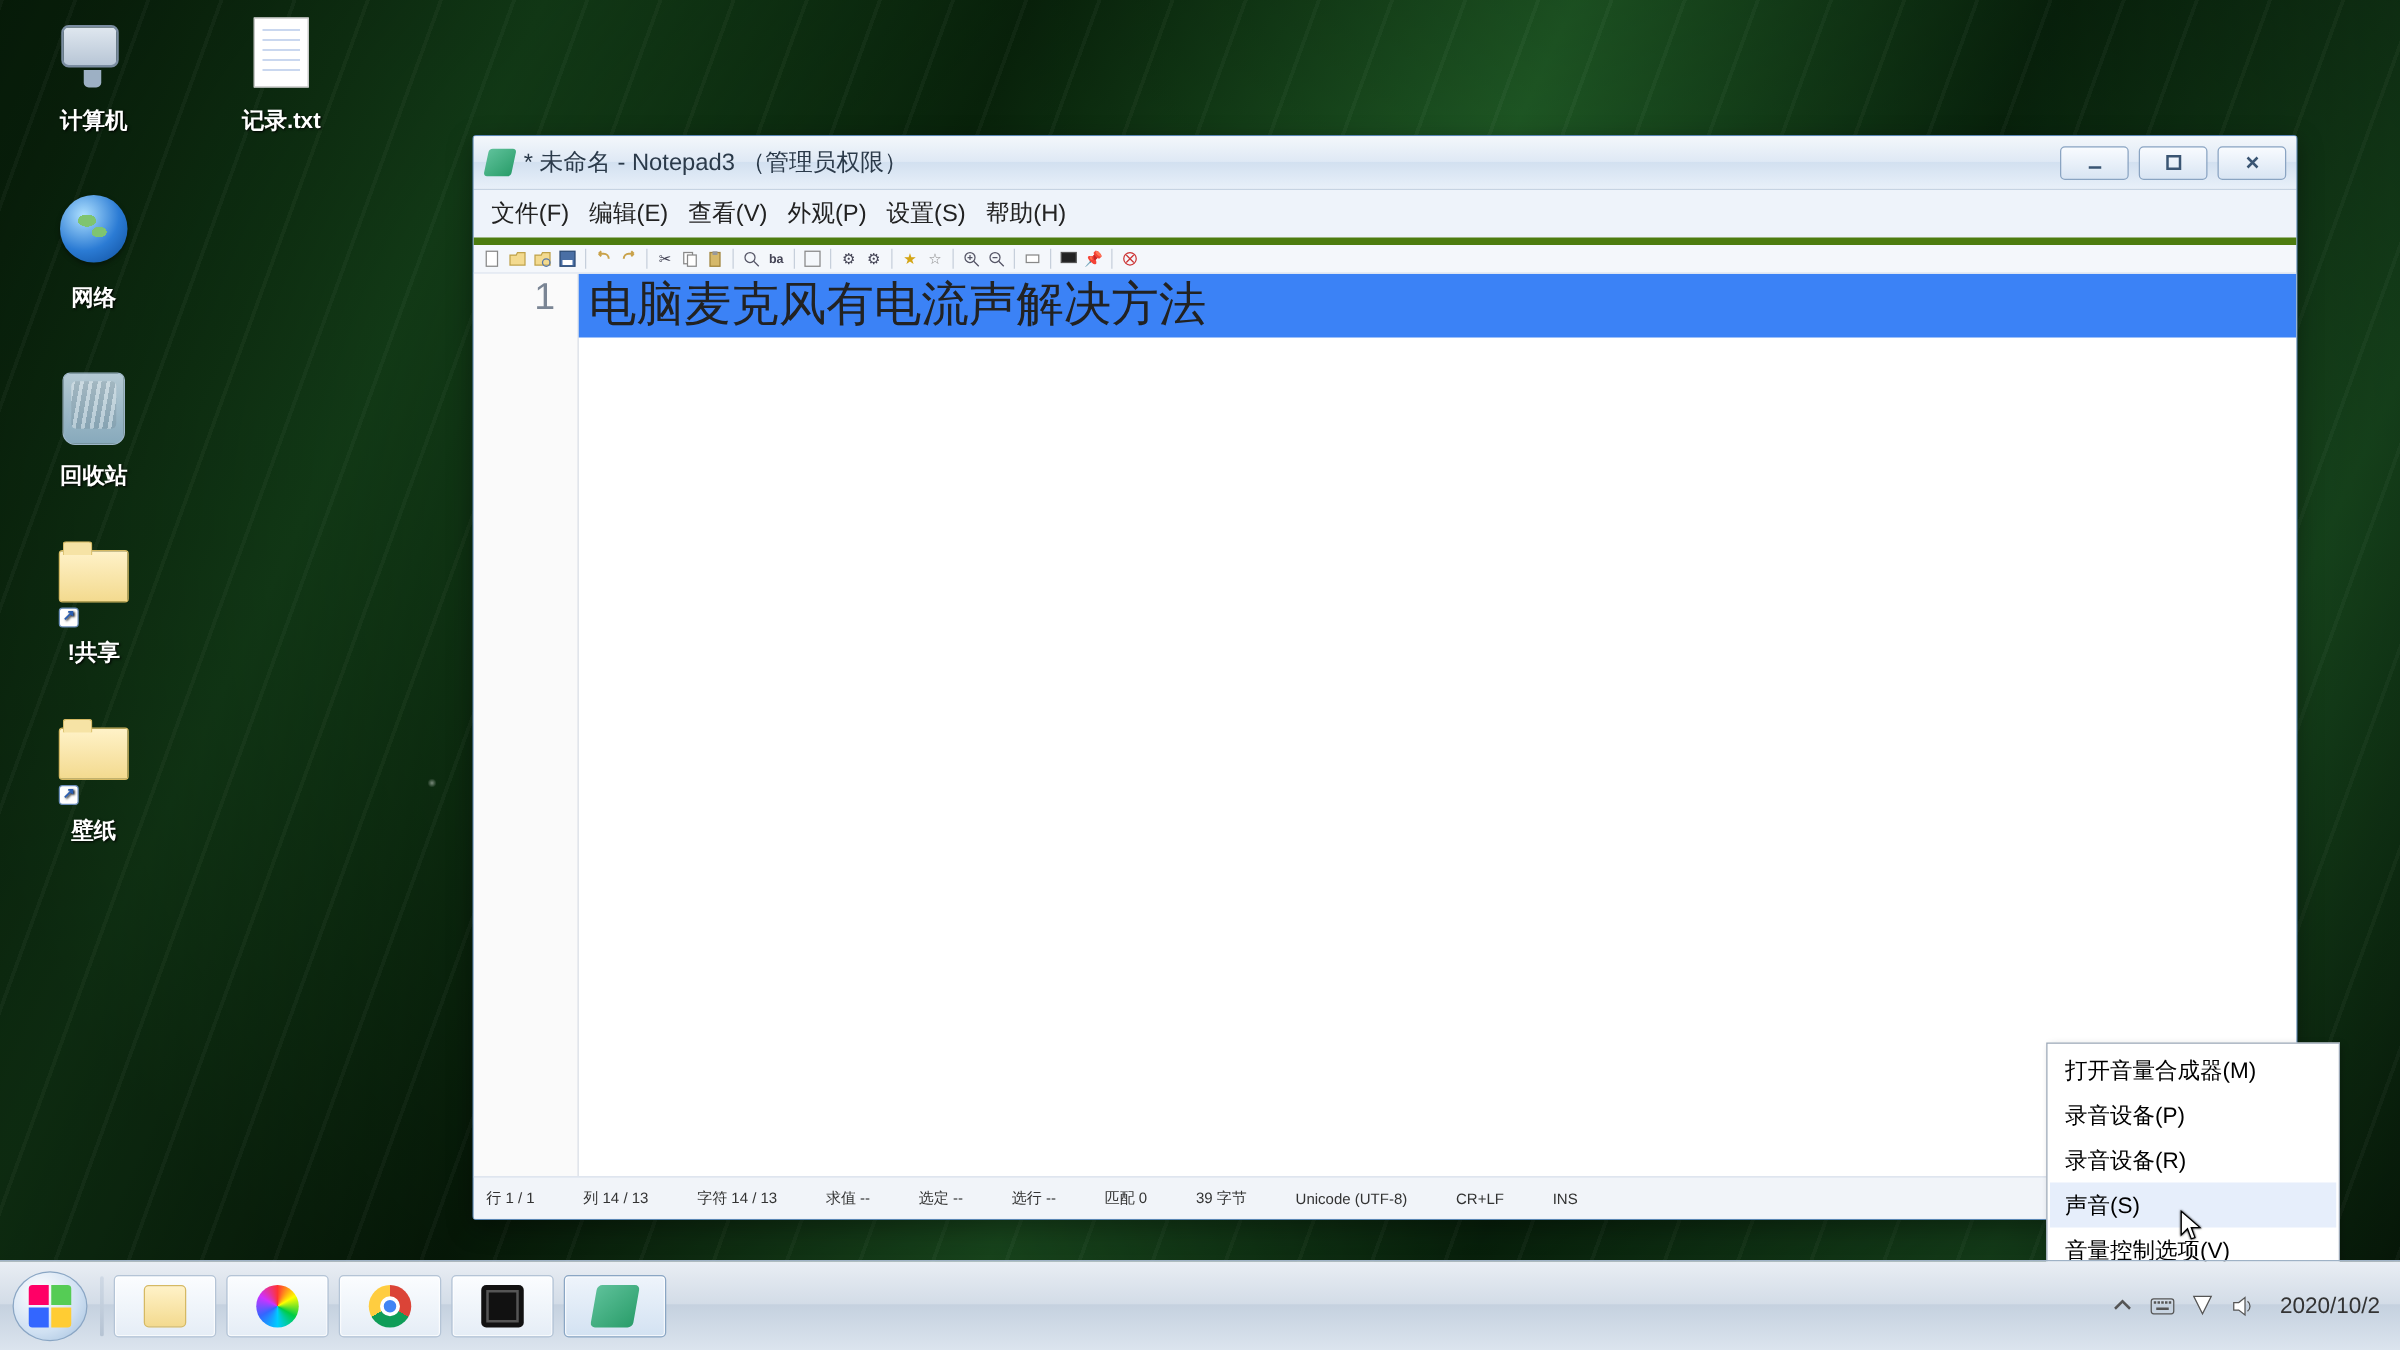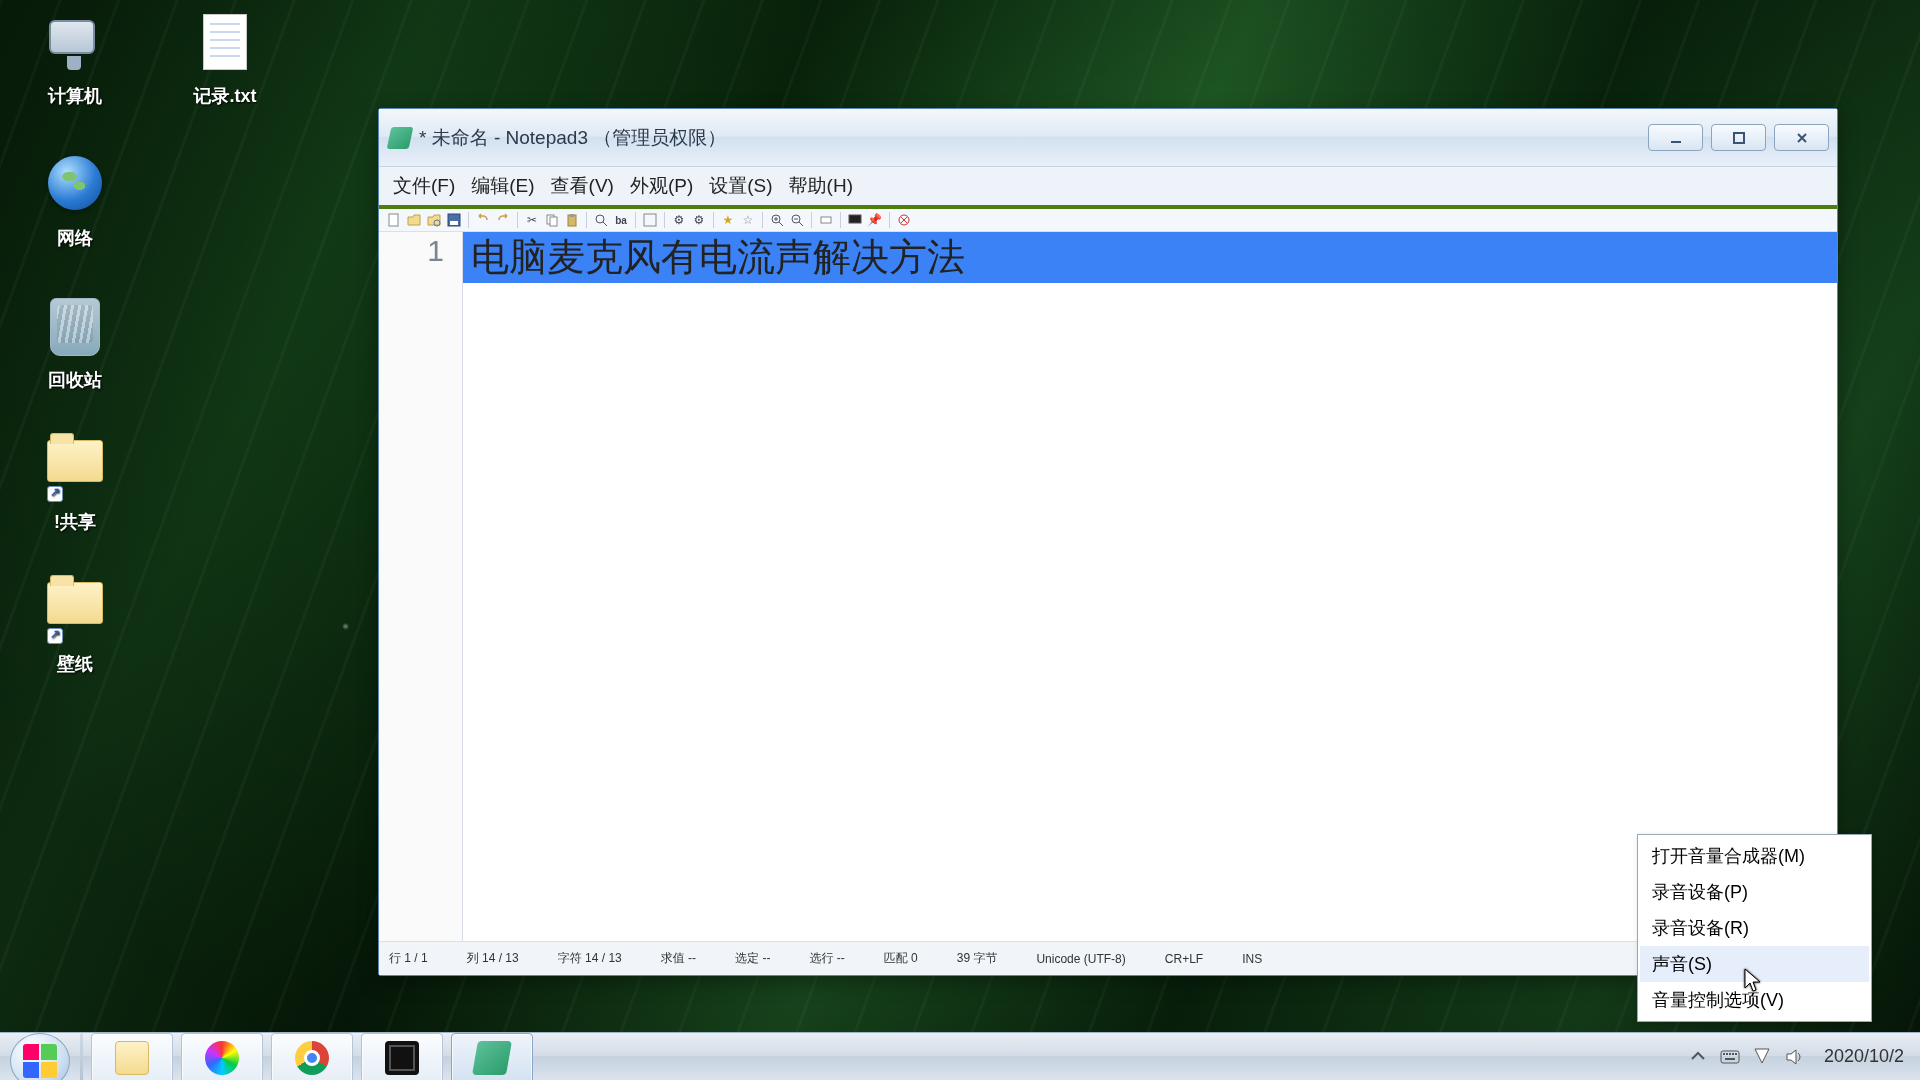--- a/index.html
+++ b/index.html
@@ -35,43 +35,43 @@
 .icon-folder::before { content:""; position:absolute; top:-8px; left:2px; width:22px; height:10px; background:#f6e3a5; border:1px solid #d5b963; border-bottom:none; border-radius:3px 3px 0 0; }
 .icon-short { position:absolute; left:4px; bottom:2px; width:16px; height:16px; background:#fff; border:1px solid #6d8fbc; border-radius:3px; }
 .icon-short::after { content:"↗"; position:absolute; left:2px; top:-2px; font-size:12px; color:#2a5db0; }
 .icon-globe { width:54px; height:54px; margin:0 auto; border-radius:50%; background:radial-gradient(circle at 35% 30%, #aee0ff, #2b7bd4 55%, #0d4c9a); position:relative; box-shadow:0 2px 4px rgba(0,0,0,.4); }
 .icon-globe::after { content:""; position:absolute; inset:0; border-radius:50%; background:radial-gradient(12px 8px at 40% 38%, #7fc470 0 60%, transparent 61%), radial-gradient(10px 7px at 58% 55%, #7fc470 0 60%, transparent 61%); }
 .icon-bin { width:50px; height:58px; margin:0 auto; background:linear-gradient(rgba(210,230,246,.85), rgba(157,192,218,.85)); border:1px solid #9fb7c9; border-radius:6px 6px 10px 10px; position:relative; overflow:hidden; }
 .icon-bin::before { content:""; position:absolute; inset:6px 6px auto 6px; height:38px; background:repeating-linear-gradient(100deg, rgba(255,255,255,.35) 0 3px, rgba(0,0,0,.08) 3px 7px); border-radius:4px; }
 
 
 .window { position:absolute; top:108px; left:378px; width:1460px; height:868px; background:#fff; border:1px solid #5a86b4; border-radius:3px; box-shadow:0 6px 20px rgba(0,0,0,.35); display:flex; flex-direction:column; }
-.titlebar { height:58px; background:linear-gradient(#f3f7fb,#dfe9f5 48%,#d2e0f0 49%,#e8f0f9); border-bottom:1px solid #c6d3e2; display:flex; align-items:center; padding:0 8px 0 10px; color:#2b3a4a; font-size:19px; }
+.titlebar { height:43px; background:linear-gradient(#f3f7fb,#dfe9f5 48%,#d2e0f0 49%,#e8f0f9); border-bottom:1px solid #c6d3e2; display:flex; align-items:center; padding:0 8px 0 10px; color:#2b3a4a; font-size:19px; }
 .tb-icon { width:22px; height:22px; margin-right:8px; background:linear-gradient(135deg,#5ec19a,#2a9d6a); border-radius:3px; transform:skewX(-12deg); }
 .win-ctrls { margin-left:auto; display:flex; gap:8px; }
 .win-btn { width:55px; height:27px; border:1px solid #8aa4c2; border-radius:4px; background:linear-gradient(#f8fbff,#d9e5f3); display:flex; align-items:center; justify-content:center; color:#3a5573; font-size:14px; cursor:pointer; }
 .win-btn.close { color:#555; }
 
-.menubar { display:flex; gap:4px; padding:4px 8px; background:#eef3fa; border-bottom:4px solid #4d7c0f; font-size:19px; color:#222; }
+.menubar { display:flex; gap:4px; padding:4px 8px; background:#eef3fa; border-bottom:6px solid #4d7c0f; font-size:19px; color:#222; }
 .menubar .menu-item { padding:2px 6px; cursor:pointer; }
 
 .toolbar { display:flex; align-items:center; gap:2px; padding:2px 6px; background:#f4f7fb; border-bottom:1px solid #d7e0ec; }
 .tool { width:18px; height:18px; border:1px solid transparent; border-radius:2px; display:flex; align-items:center; justify-content:center; font-size:12px; color:#445; cursor:pointer; }
 .tool svg { display:block; }
 .tool-sep { width:1px; height:16px; background:#c6cfdb; margin:0 3px; }
 
 .editor { flex:1; display:flex; background:#fff; overflow:hidden; }
 .gutter { width:84px; background:#fafafa; border-right:1px solid #d9dee6; text-align:right; padding:2px 18px 0 0; color:#7a8594; font-size:30px; font-family:"Consolas","SimSun",monospace; }
 .textarea { flex:1; font-size:38px; font-family:"SimSun","Noto Serif CJK SC",serif; color:#222; }
 .textline { padding:0 8px; background:#3b82f6; line-height:1.35; white-space:nowrap; }
 
 .statusbar { height:34px; background:#f1f4f9; border-top:1px solid #d7e0ec; display:flex; align-items:center; gap:39px; padding:0 10px; font-size:12px; color:#333; white-space:nowrap; overflow:hidden; }
 
 
-.taskbar { position:absolute; left:0; right:0; bottom:0; height:48px; background:linear-gradient(#e9eef4,#d3dce7 48%,#c5d1df 49%,#dbe4ee); border-top:1px solid #9fb2c6; display:flex; padding:0 4px; }
+.taskbar { position:absolute; left:0; right:0; bottom:0; height:72px; background:linear-gradient(#e9eef4,#d3dce7 48%,#c5d1df 49%,#dbe4ee); border-top:1px solid #9fb2c6; display:flex; align-items:center; padding:0 4px; }
 .start { width:60px; height:56px; border-radius:50%; margin:0 6px; background:radial-gradient(circle at 35% 30%, #fff, #cfe0f2 60%, #9fbddb); border:1px solid #8aa6c4; display:flex; align-items:center; justify-content:center; cursor:pointer; }
 .start .flag { width:34px; height:34px; display:grid; grid-template-columns:1fr 1fr; grid-template-rows:1fr 1fr; gap:2px; }
 .flag span:nth-child(1){background:#f06; border-radius:3px 0 0 0;}
 .flag span:nth-child(2){background:#5c5; border-radius:0 3px 0 0;}
 .flag span:nth-child(3){background:#36f; border-radius:0 0 0 3px;}
 .flag span:nth-child(4){background:#fc3; border-radius:0 0 3px 0;}
 .task-btn { width:82px; height:50px; margin:0 4px; background:linear-gradient(#fbfdff,#e5edf6); border:1px solid #b4c4d6; border-radius:4px; display:flex; align-items:center; justify-content:center; cursor:pointer; box-shadow:inset 0 0 0 1px rgba(255,255,255,.7); }
 .task-btn.active { background:linear-gradient(#eef4fb,#d3e2f2); border-color:#8aa6c4; }
 .task-icon { width:34px; height:34px; border-radius:4px; }
 .ti-explorer { background:linear-gradient(#fff2c8,#f3da8f); border:1px solid #d5b963; }

